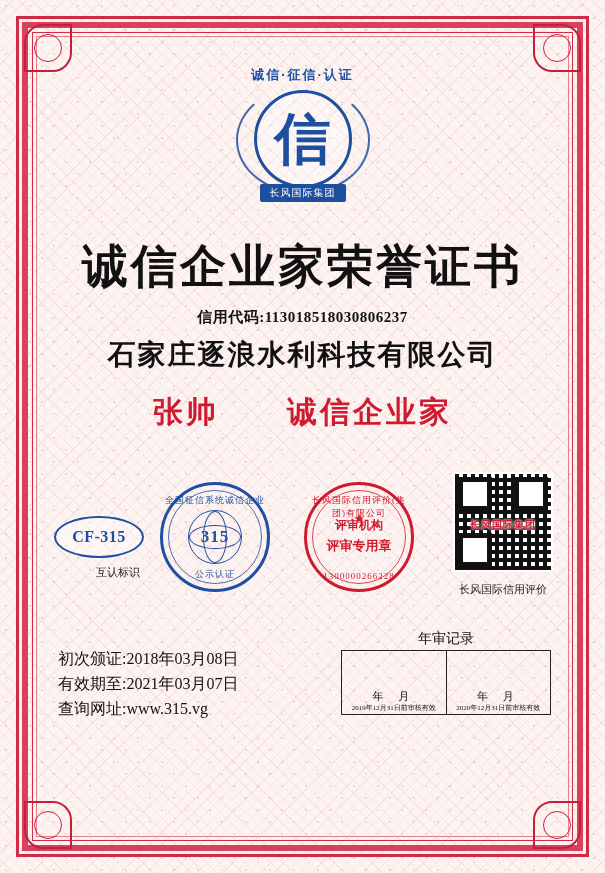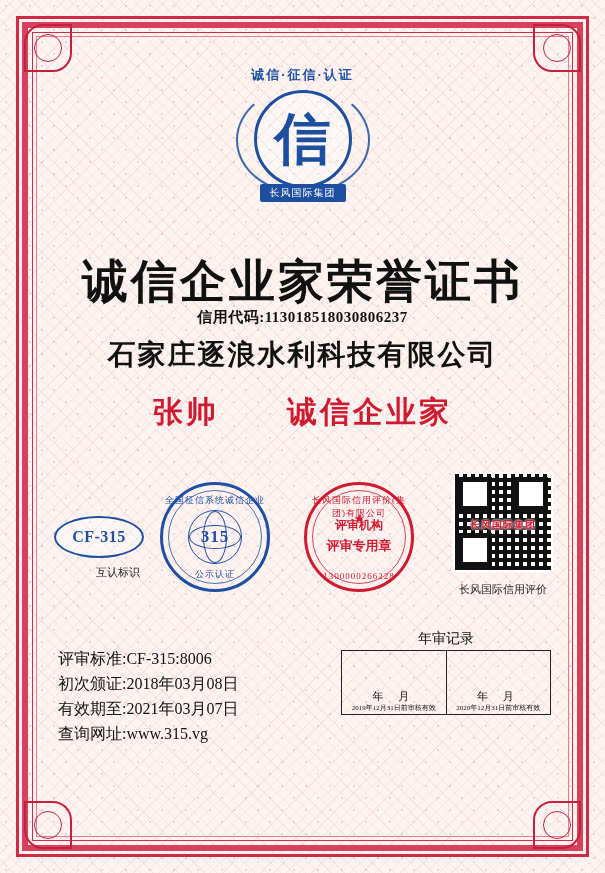--- a/index.html
+++ b/index.html
@@ -147,21 +147,21 @@
     height: 104px;
     border: 2px solid #1d4fa0;
     border-radius: 50%;
     border-top-color: transparent;
     opacity: 0.85;
   }
 
   
   .title {
     position: absolute;
-    top: 211px;
+    top: 196px;
     left: 0;
     right: 0;
     text-align: center;
     font-size: 46px;
     font-weight: bold;
     color: #111111;
     letter-spacing: 3px;
     font-family: "Liberation Serif", serif;
   }
 
@@ -481,21 +481,20 @@
       <div class="qr-block">
         <div class="qr">
           <div class="qr-finder-bl"></div>
           <div class="qr-overlay-text">长风国际集团</div>
         </div>
         <div class="qr-caption">长风国际信用评价</div>
       </div>
     </div>
 
     <div class="info-list">
-      <div>评审标准:CF-315:8006</div>
       <div>初次颁证:2018年03月08日</div>
       <div>有效期至:2021年03月07日</div>
       <div>查询网址:www.315.vg</div>
     </div>
 
     <div class="annual-box">
       <div class="annual-title">年审记录</div>
       <table class="annual-table">
         <tbody>
             <tr>

